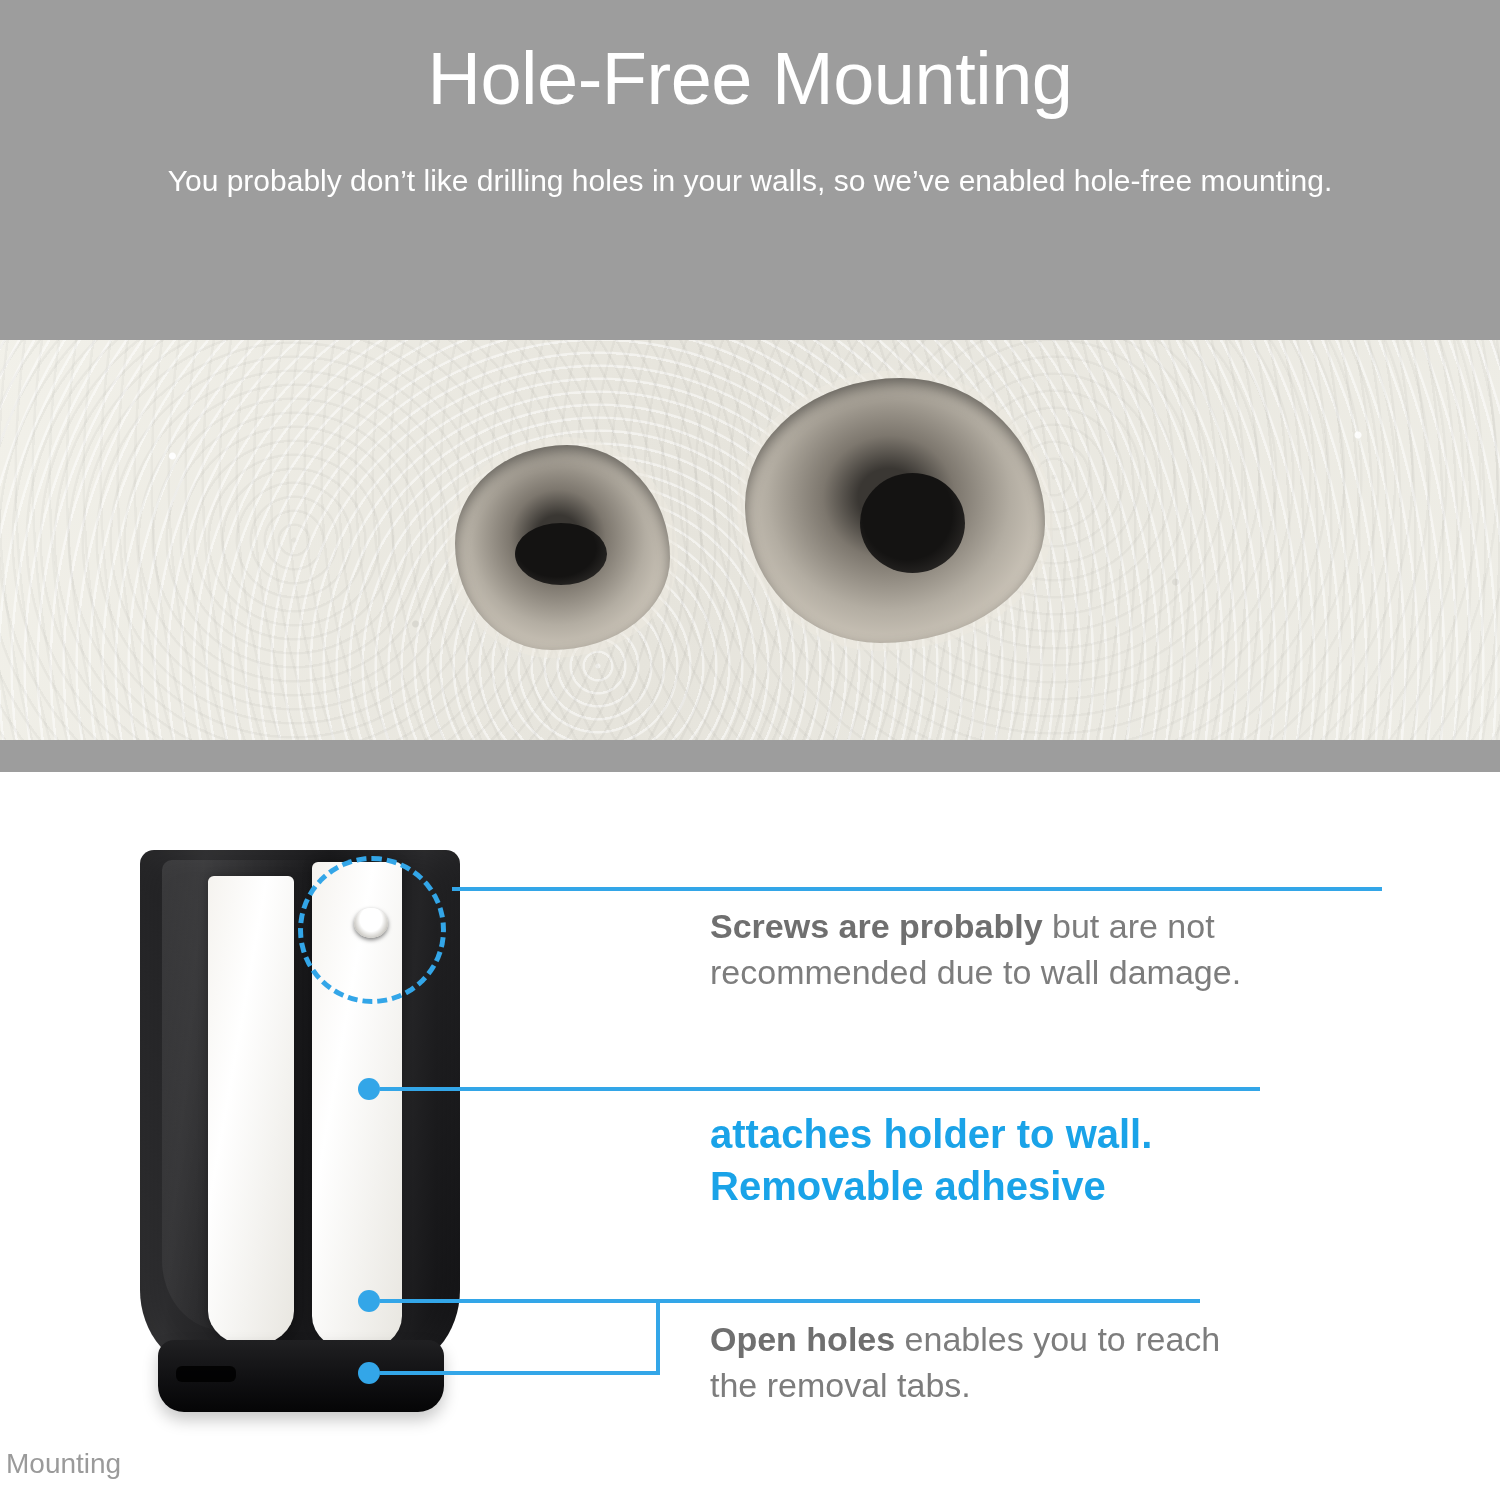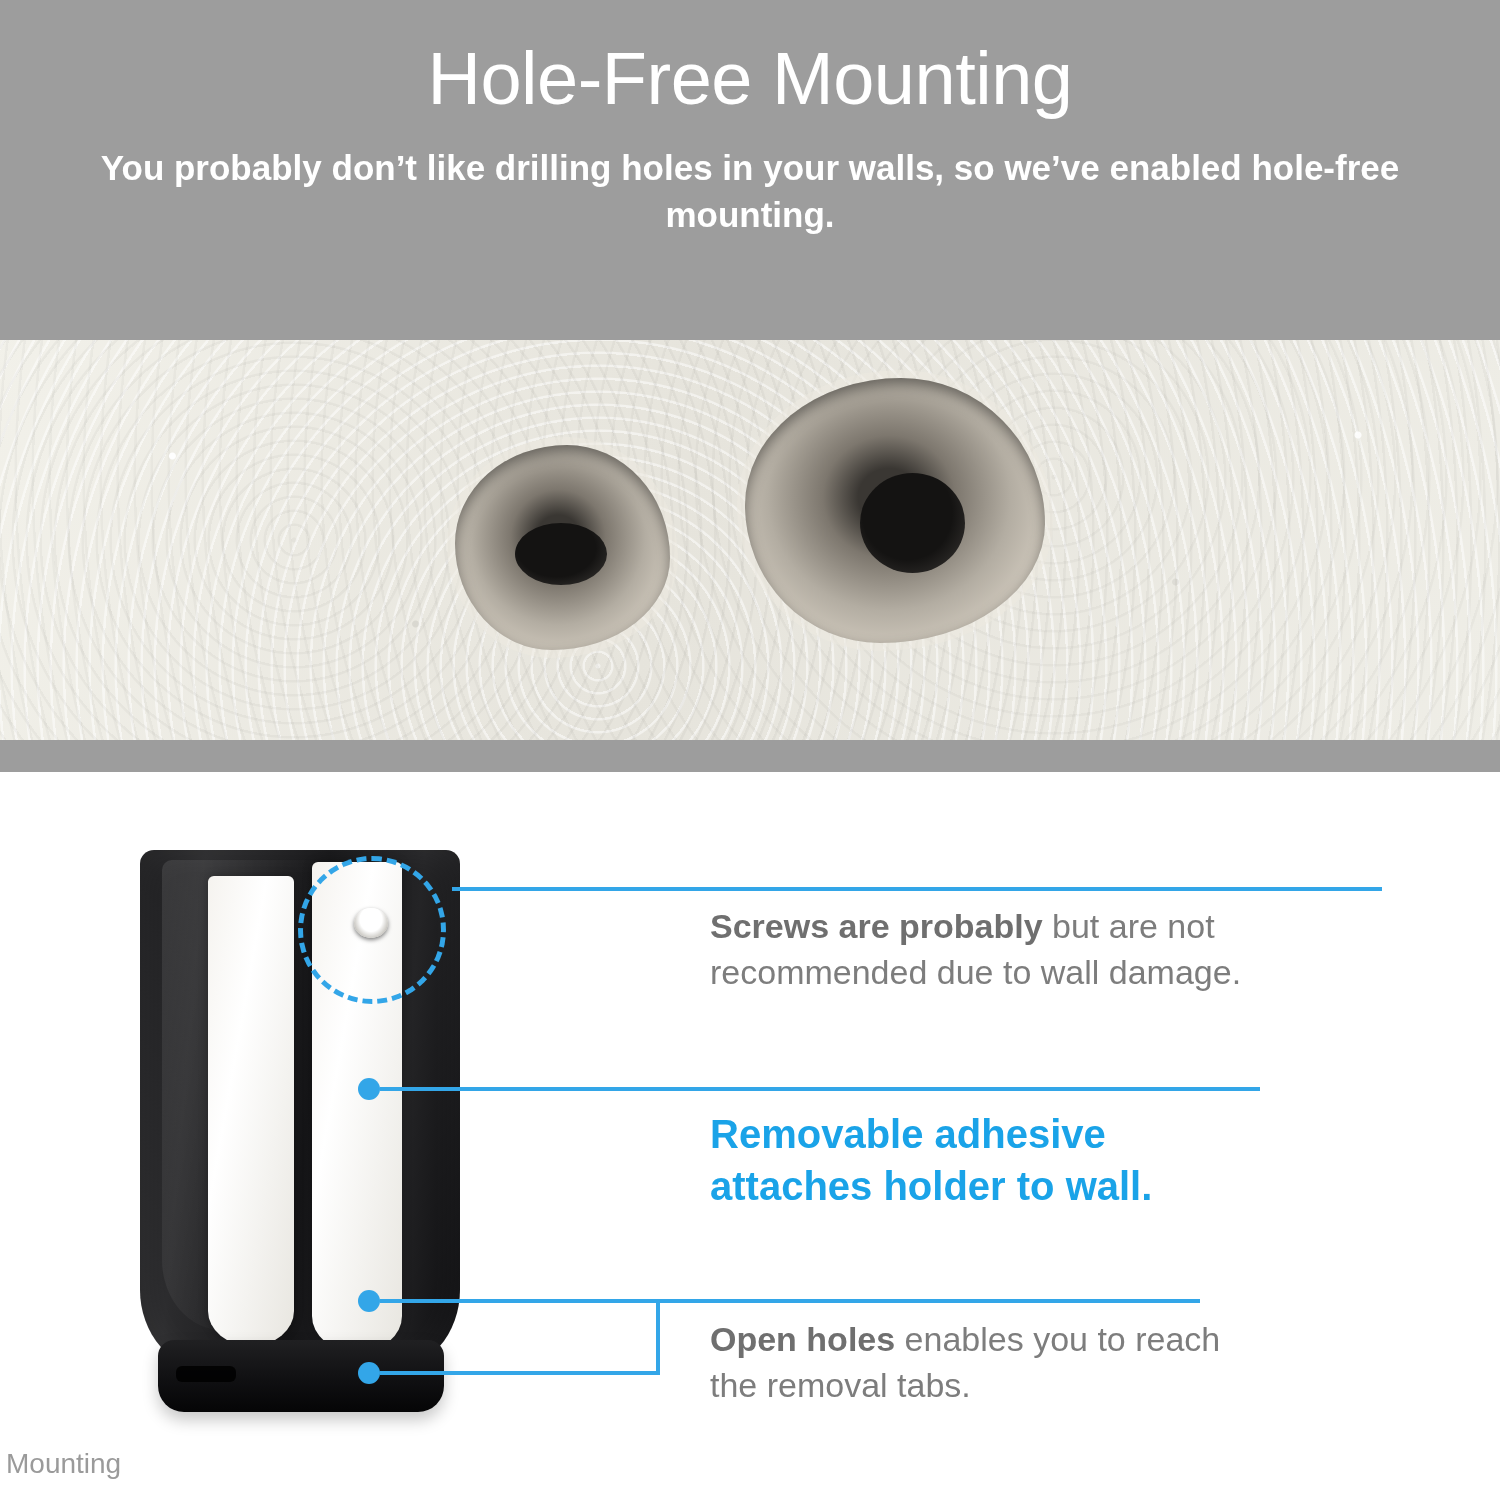--- a/index.html
+++ b/index.html
@@ -30,25 +30,25 @@
   .header-title {
     margin: 0;
     padding-top: 42px;
     font-size: 74px;
     font-weight: 400;
     letter-spacing: -0.5px;
     line-height: 1.0;
     color: #ffffff;
   }
   .header-sub {
-    margin: 0 auto;
+    margin: 17px auto;
     padding-top: 28px;
     width: 1300px;
-    font-size: 35px;
-    font-weight: 700;
+    font-size: 30px;
+    font-weight: 400;
     line-height: 1.35;
     color: #ffffff;
   }
 
   
   .wall-strip {
     position: absolute;
     left: 0; top: 340px;
     width: 1500px;
     height: 400px;
@@ -244,22 +244,22 @@
     </div>
 
     <div class="callout-line" style="left:452px; top:115px; width:930px;"></div>
     <div class="callout-text" style="left:710px; top:132px; width:700px;">
       <b>Screws are probably</b><span> but are not recommended due to wall damage.</span>
     </div>
 
     <div class="dot" style="left:358px; top:306px;"></div>
     <div class="callout-line" style="left:380px; top:315px; width:880px;"></div>
     <div class="callout-blue" style="left:710px; top:336px; width:640px;">
+      <div>attaches holder to wall.</div>
       <div>Removable adhesive</div>
-      <div>attaches holder to wall.</div>
     </div>
 
     <div class="dot" style="left:358px; top:518px;"></div>
     <div class="dot" style="left:358px; top:590px;"></div>
     <div class="callout-line" style="left:380px; top:527px; width:820px;"></div>
     <div class="callout-line" style="left:380px; top:599px; width:280px;"></div>
     <div class="callout-vert" style="left:656px; top:527px; height:76px;"></div>
     <div class="callout-text" style="left:710px; top:545px; width:560px;">
       <b>Open holes</b><span> enables you to reach the removal tabs.</span>
     </div>

